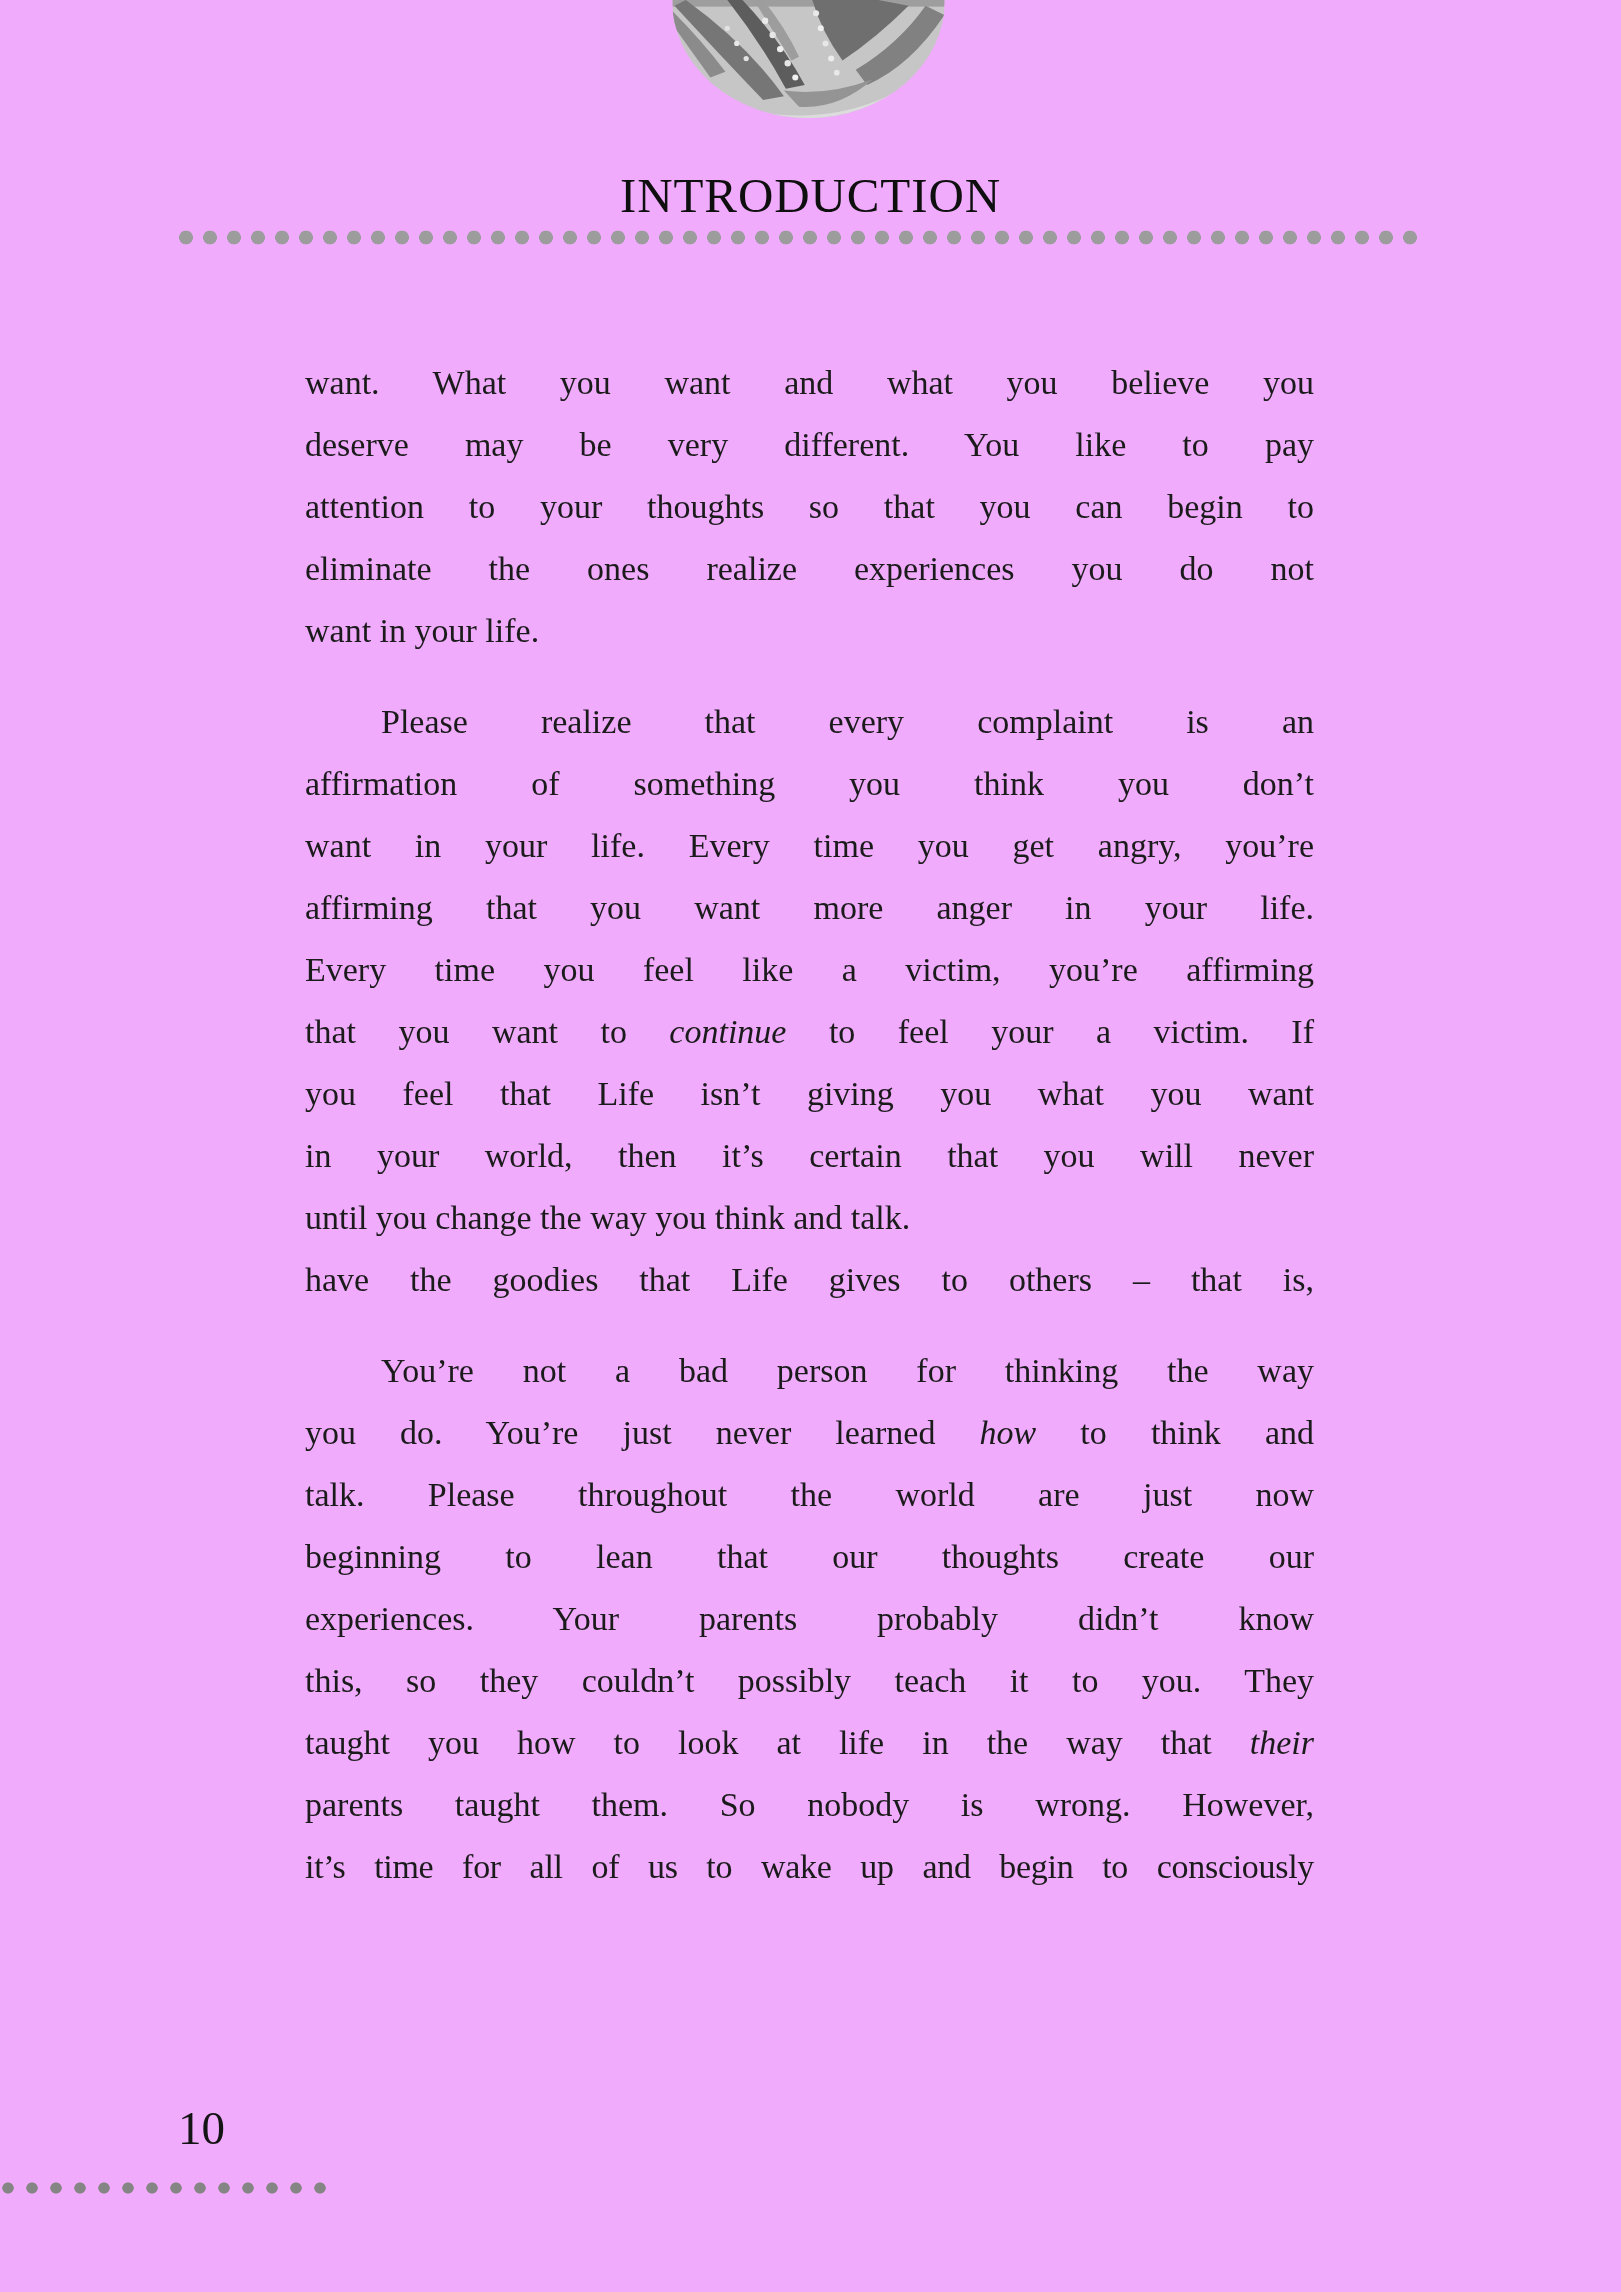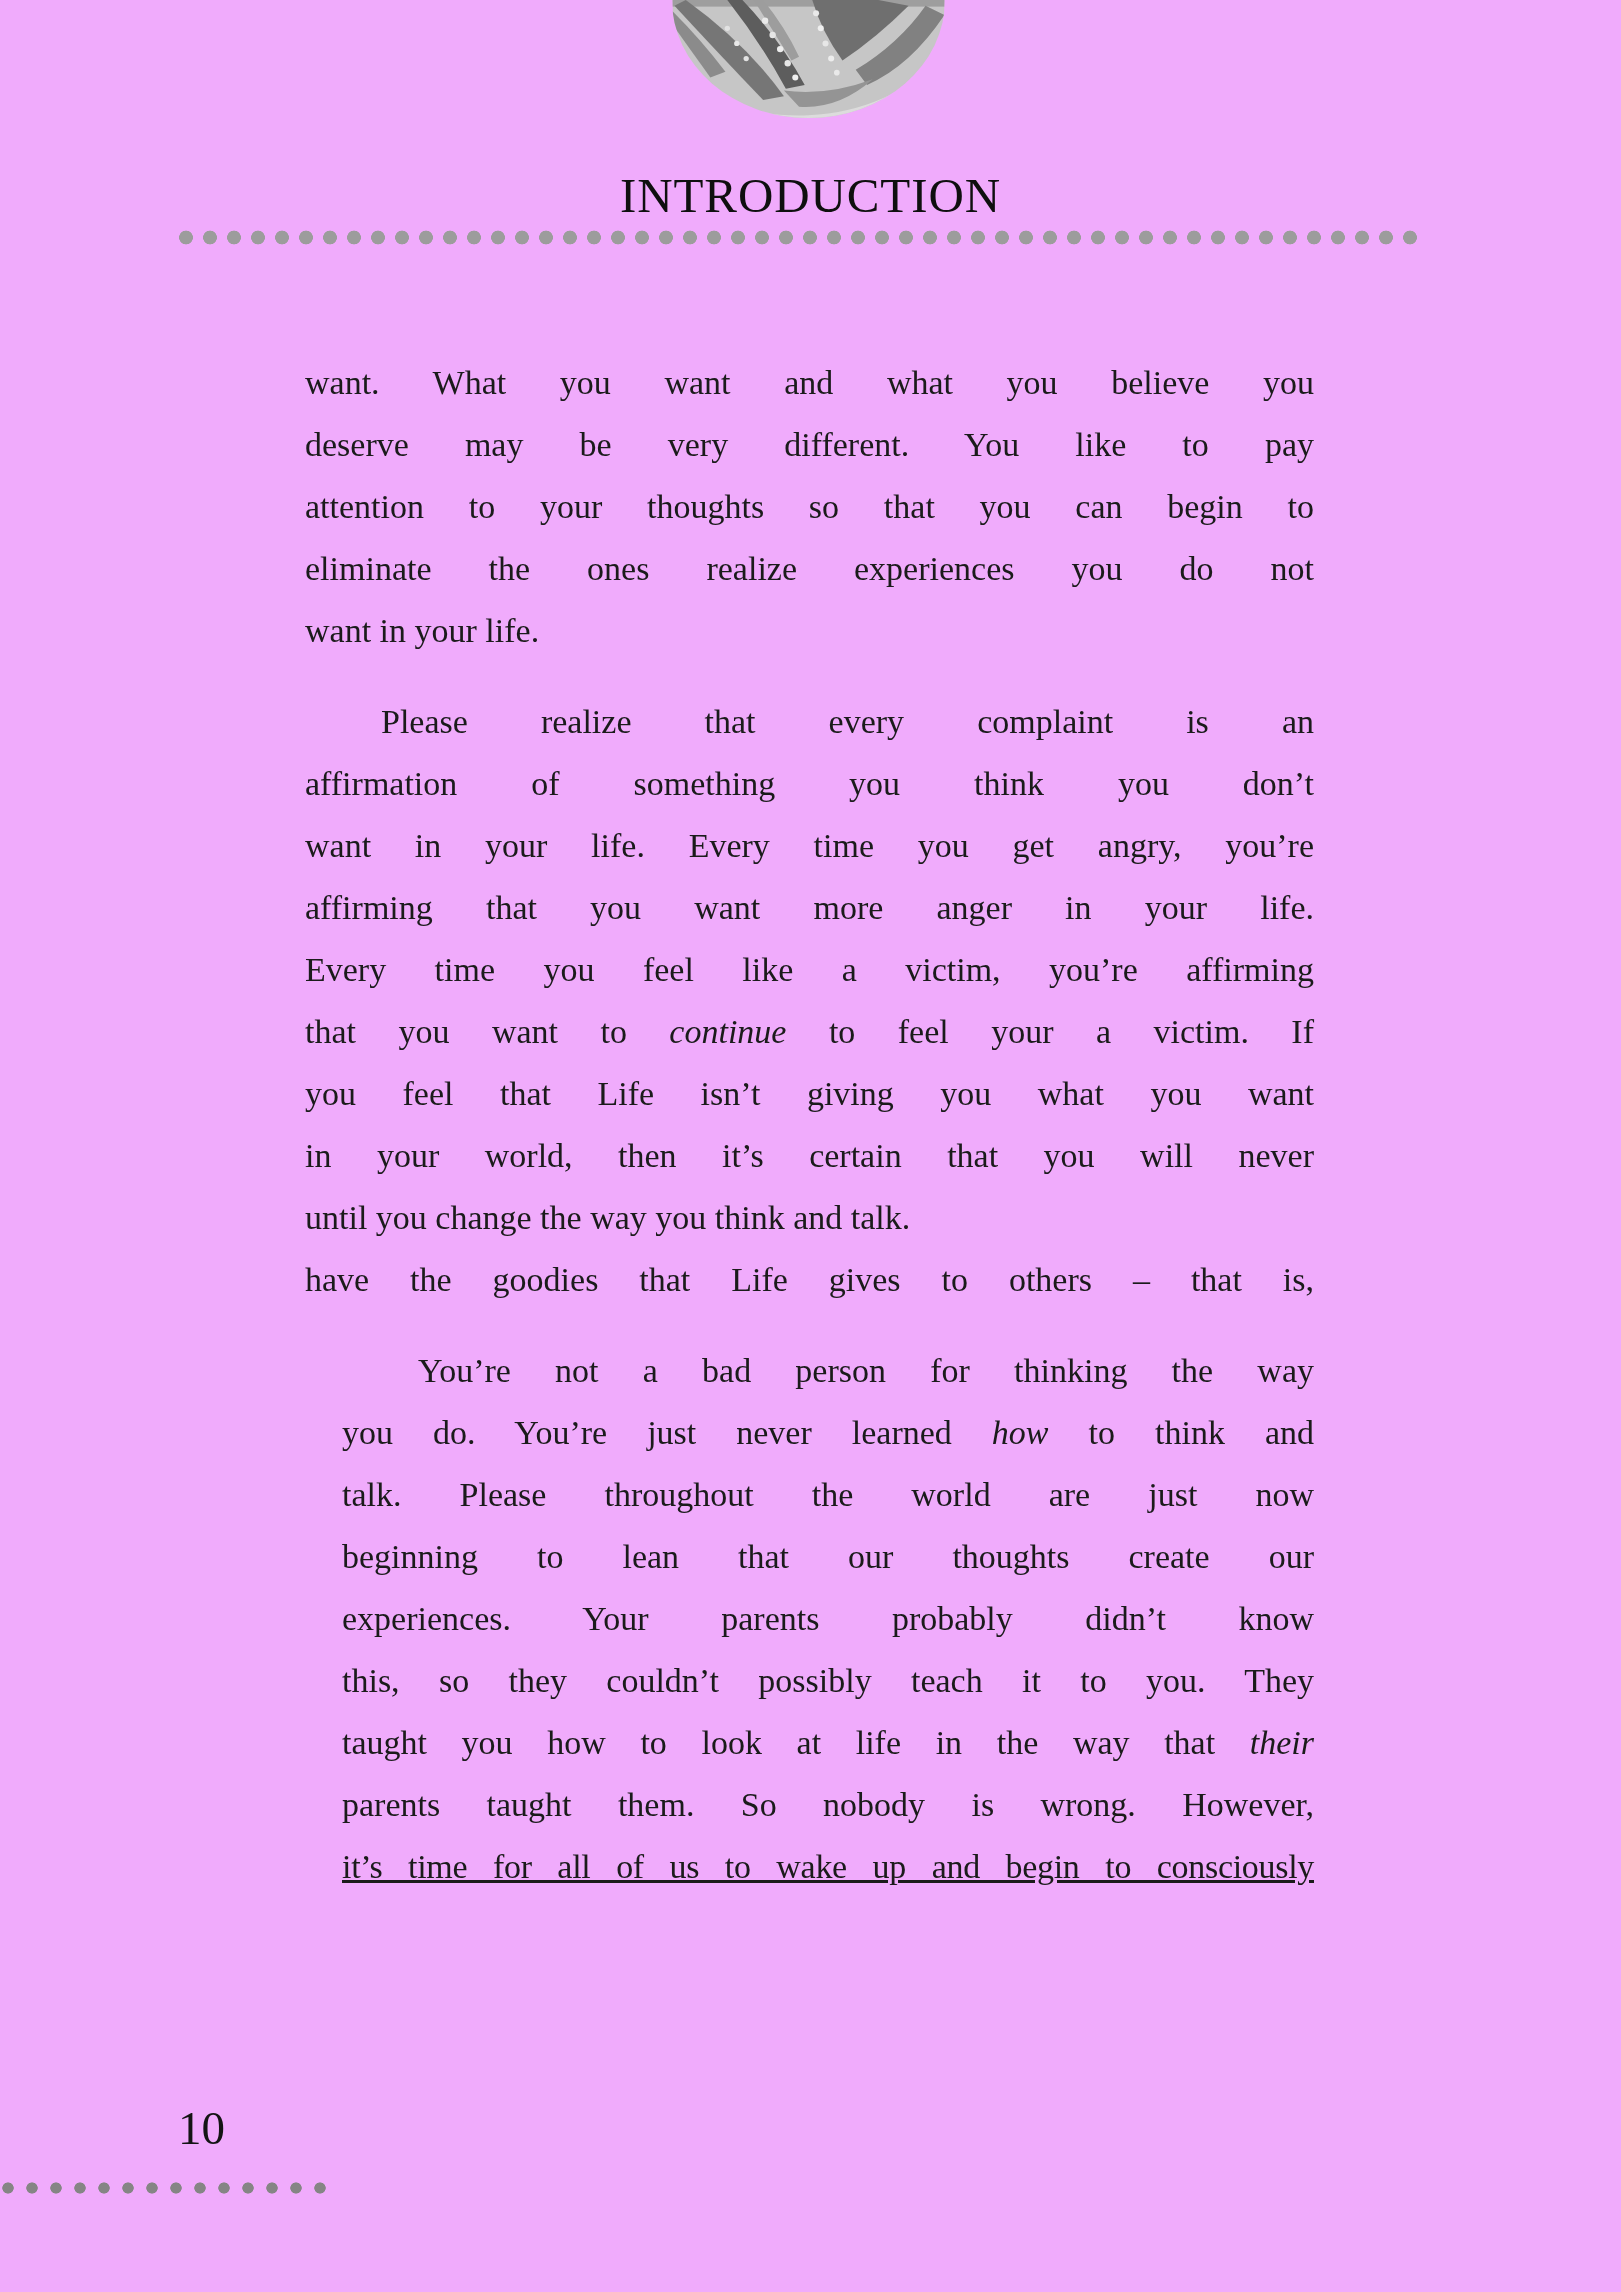--- a/index.html
+++ b/index.html
@@ -26,25 +26,25 @@
     background-image:radial-gradient(circle, #9c9c9c 6.6px, rgba(0,0,0,0) 7.2px);
     background-size:24px 15px; background-repeat:repeat-x;
     background-position:center left;
   }
   
   .body-text {
     position:absolute; left:305px; top:352px; width:1009px;
     font-size:34px; line-height:62px;
   }
   .para { margin:0 0 29px 0; }
-  .para:last-child { margin-bottom:0;margin-left:37px; }
+  .para:last-child { margin-bottom:0; }
   .line { text-align:justify; text-align-last:justify; }
   .line.last { text-align-last:left; }
   .line.indent { text-indent:76px; }
-  .line.tight { word-spacing:-1.9px; letter-spacing:-0.3px;text-decoration:underline; }
+  .line.tight { word-spacing:-1.9px; letter-spacing:-0.3px; }
   .it { font-style:italic; }
   
   .page-number {
     position:absolute; left:178px; top:2101px;
     font-size:47px; color:#141414;
   }
   .footer-dots {
     position:absolute; left:-3.8px; top:2182px; width:335px; height:12.3px;
     background-image:radial-gradient(circle, #858585 5.4px, rgba(0,0,0,0) 6px);
     background-size:24px 12.3px; background-repeat:repeat-x;

